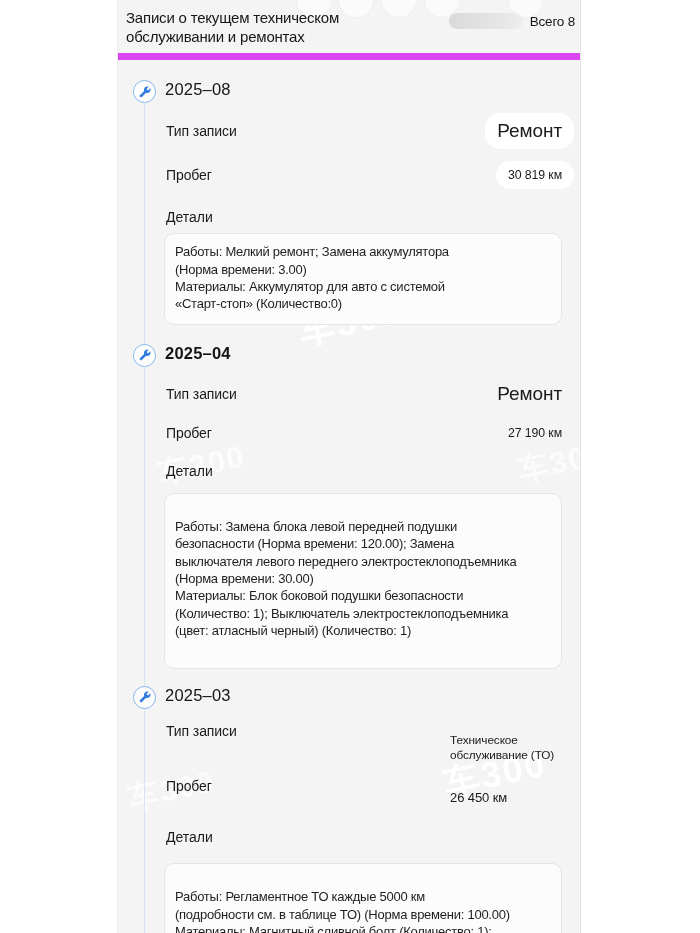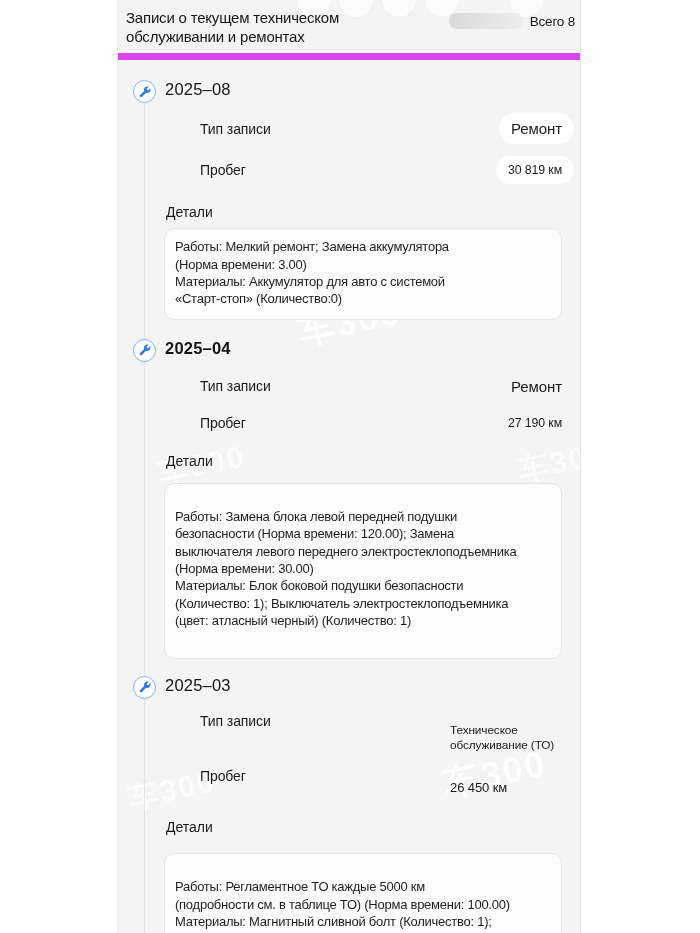--- a/index.html
+++ b/index.html
@@ -66,22 +66,22 @@
 
   .rows{padding:0 18px 0 48px;}
   .e1 .rows{padding-right:6px;}
   .row{display:flex;justify-content:space-between;align-items:center;}
   .e1 .row-type{margin-top:10px;}
   .e1 .row-mileage{margin-top:12px;}
   .e2 .row-type{margin-top:16px;}
   .e2 .row-mileage{margin-top:20px;}
   .e3 .row-type{margin-top:14px;}
   .e3 .row-mileage{margin-top:15px;}
-  .row-label{font-size:14px;color:#1a1a1a;letter-spacing:-0.1px;margin-left:34px;}
-  .row-value{font-size:15px;color:#1a1a1a;text-align:right;letter-spacing:-0.1px;}
+  .row-label{font-size:14px;color:#1a1a1a;letter-spacing:-0.1px;}
+  .row-value{font-size:19px;color:#1a1a1a;text-align:right;letter-spacing:-0.1px;}
   .val-km{font-size:12.3px;}
   .pill{
     display:inline-block;background:#ffffff;border-radius:15px;
     padding:7px 12px;
   }
   .e3 .row{align-items:flex-start;}
   .e3 .row-value{
     width:112px;text-align:left;font-size:11.8px;line-height:1.3;margin-top:10px;
   }
   .e3 .val-km{font-size:13px;padding-top:2px;}

